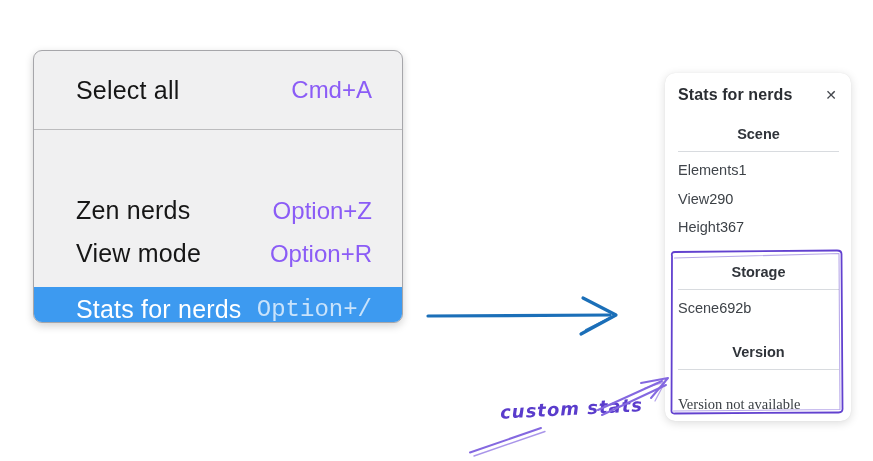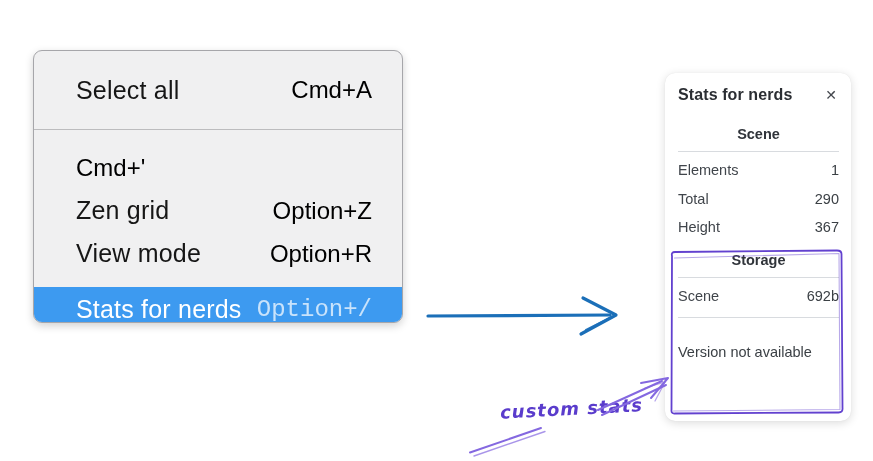--- a/index.html
+++ b/index.html
@@ -19,21 +19,21 @@
   }
   .menu-group-first { height: 78px; display: flex; flex-direction: column; justify-content: center; }
   .menu-separator { border-top: 1px solid #bcbcbe; width: 100%; }
   .menu-group-second { padding-top: 16px; }
   .menu-item {
     display: flex; justify-content: space-between; align-items: center;
     height: 43px; padding: 0 30px 0 42px;
     cursor: default;
   }
   .menu-item .mi-label { font-size: 25px; color: #161616; letter-spacing: 0.2px; }
-  .menu-item .mi-shortcut { font-size: 24px; color: #000000; }
+  .menu-item .mi-shortcut { font-size: 24px; color: #8b5cf6; }
   .menu-item.selected { background: #3d9af0; margin-top: 12px; height: 45px; }
   .menu-item.selected .mi-label { color: #ffffff; }
   .menu-item.selected .mi-shortcut { color: rgba(255,255,255,0.72); font-family: Liberation Mono, monospace; }
 
   
   .stats-panel {
     position: absolute; left: 665px; top: 73px; width: 186px; height: 348px;
     background: #ffffff;
     border-radius: 10px;
     box-shadow: 0 2px 10px rgba(0,0,0,0.14), 0 0 1px rgba(0,0,0,0.10);
@@ -42,29 +42,29 @@
   }
   .panel-header { display: flex; justify-content: space-between; align-items: center; }
   .panel-title { font-size: 16px; font-weight: bold; color: #2b2e33; letter-spacing: 0.1px; }
   .panel-close {
     background: none; border: none; cursor: pointer;
     font-size: 14px; color: #43474d; line-height: 14px; padding: 2px;
     font-family: "DejaVu Sans", sans-serif;
   }
   .section-heading {
     text-align: center; font-weight: bold; font-size: 14.5px; color: #30343a;
-    margin-top: 9px; line-height: 19px;
+    margin-top: 21px; line-height: 19px;
   }
   .section-heading.first { margin-top: 21px; }
   .section-divider { border-top: 1px solid #d8dbdf; margin-top: 7px; }
   .stat-rows { padding-top: 4px; }
-  .stat-row { display: flex; justify-content: space-between; line-height: 28.5px; font-size: 14.5px; }
+  .stat-row { display: flex; justify-content: flex-start; line-height: 28.5px; font-size: 14.5px; }
   .stat-row .row-label { color: #40454b; }
   .stat-row .row-value { color: #3b4045; }
-  .version-note { font-size: 14.5px; line-height: 29px; padding-top: 20px; color: #3b4045; white-space: nowrap; }
+  .version-note { font-size: 14.5px; line-height: 29px; padding-top: 20px; color: #3b4045; white-space: nowrap; font-family: Liberation Serif, serif; }
 
   
   .overlay-svg { position: absolute; left: 0; top: 0; width: 873px; height: 461px; pointer-events: none; }
   .custom-stats-label {
     position: absolute; left: 500px; top: 398px;
     font-size: 18px; font-weight: bold; font-style: italic;
     color: #5a3ccc; letter-spacing: 1px;
     transform: rotate(-3deg);
     font-family: "DejaVu Sans", sans-serif;
     pointer-events: none;
@@ -78,24 +78,23 @@
   <div class="context-menu">
     <div class="menu-group-first">
       <div class="menu-item">
         <span class="mi-label">Select all</span>
         <span class="mi-shortcut">Cmd+A</span>
       </div>
     </div>
     <div class="menu-separator"></div>
     <div class="menu-group-second">
       <div class="menu-item">
-        <span class="mi-shortcut">Cmd+'</span>
       </div>
       <div class="menu-item">
-        <span class="mi-label">Zen grid</span>
+        <span class="mi-label">Zen nerds</span>
         <span class="mi-shortcut">Option+Z</span>
       </div>
       <div class="menu-item">
         <span class="mi-label">View mode</span>
         <span class="mi-shortcut">Option+R</span>
       </div>
       <div class="menu-item selected">
         <span class="mi-label">Stats for nerds</span>
         <span class="mi-shortcut">Option+/</span>
       </div>
@@ -112,21 +111,21 @@
 
     <div>
       <div class="section-heading first">Scene</div>
       <div class="section-divider"></div>
       <div class="stat-rows">
         <div class="stat-row">
           <span class="row-label">Elements</span>
           <span class="row-value">1</span>
         </div>
         <div class="stat-row">
-          <span class="row-label">Total</span>
+          <span class="row-label">View</span>
           <span class="row-value">290</span>
         </div>
         <div class="stat-row">
           <span class="row-label">Height</span>
           <span class="row-value">367</span>
         </div>
       </div>
     </div>
 
     <div>
@@ -134,20 +133,21 @@
       <div class="section-divider"></div>
       <div class="stat-rows">
         <div class="stat-row">
           <span class="row-label">Scene</span>
           <span class="row-value">692b</span>
         </div>
       </div>
     </div>
 
     <div>
+      <div class="section-heading">Version</div>
       <div class="section-divider"></div>
       <div class="version-note">Version not available</div>
     </div>
   </div>
 
   <div class="custom-stats-label">custom stats</div>
 
   <svg class="overlay-svg" viewBox="0 0 873 461" fill="none">
 
     <g stroke-width="3.2" stroke-linecap="round" stroke-linejoin="round" stroke="#1b6fb8">

